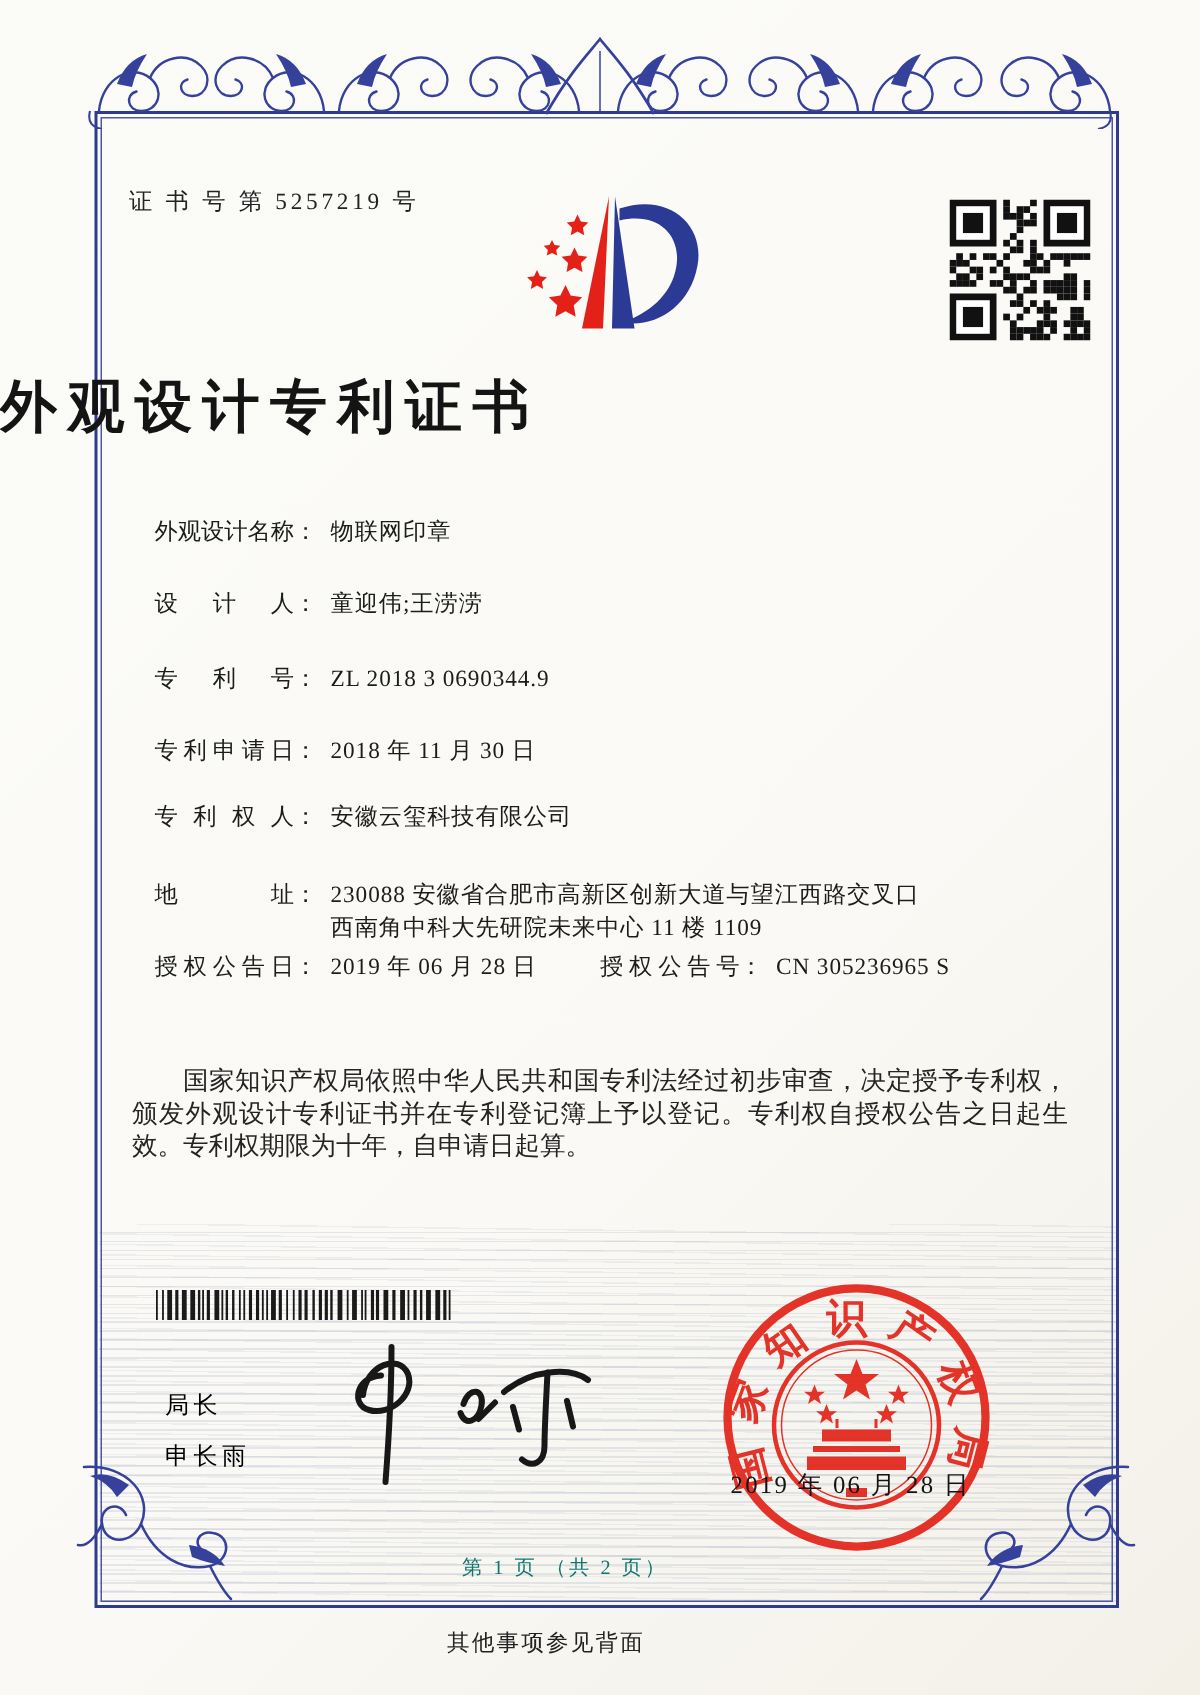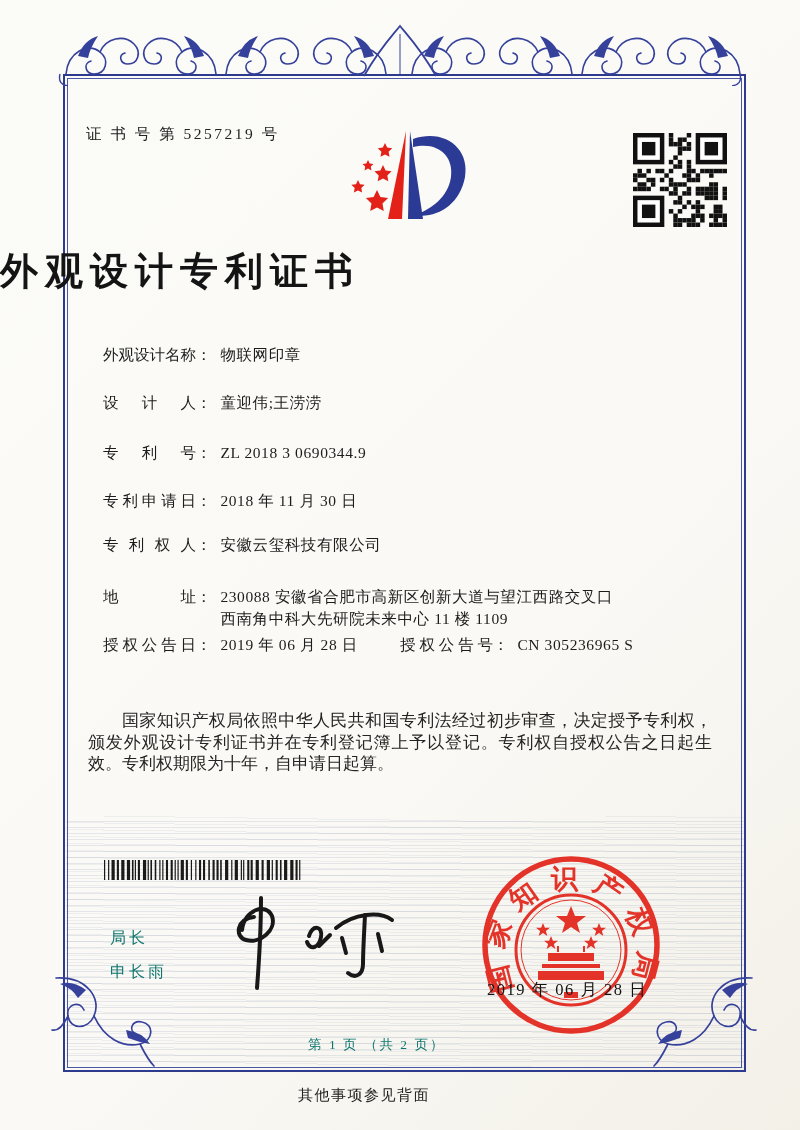--- a/index.html
+++ b/index.html
@@ -31,21 +31,21 @@
   }
   .field{left:103px;width:630px;z-index:4;font-size:15.5px;line-height:21px;white-space:nowrap;}
   .flabel{display:inline-block;width:93px;text-align:justify;text-align-last:justify;vertical-align:top;}
   .colon{display:inline-block;vertical-align:top;}
   .fvalue{display:inline-block;margin-left:5px;letter-spacing:.6px;vertical-align:top;}
   .fvalue.stack span{display:block;line-height:22px;}
   .fgroup2{position:absolute;left:297px;top:0;white-space:nowrap;}
   .paras{left:88px;top:666px;width:624px;z-index:4;font-size:17px;line-height:21.6px;text-align:justify;color:#242424;margin-top:44px;}
   .paras p{margin:0;text-indent:2em;}
   .barcode{left:104px;top:860px;width:200px;height:20px;z-index:4;}
-  .director{left:110px;top:921px;z-index:4;font-size:16px;letter-spacing:3px;line-height:34px;color:#0f766e;}
+  .director{left:110px;top:921px;z-index:4;font-size:16px;letter-spacing:3px;line-height:34px;color:#000000;}
   .sig{left:212px;top:890px;width:205px;height:105px;z-index:5;}
   .seal{left:478px;top:852px;width:186px;height:186px;z-index:4;opacity:.94;}
   .seal-date{left:487px;top:979px;z-index:6;font-size:16.5px;letter-spacing:1.5px;color:#131313;white-space:nowrap;}
   .page-ind{left:308px;top:1036px;z-index:4;font-size:13.5px;letter-spacing:2px;color:#0f766e;}
   .back-note{left:298px;top:1086px;z-index:4;font-size:15px;letter-spacing:1.5px;color:#222;}
   svg text{font-family:"Liberation Serif","DejaVu Serif",serif;}
 </style>
 </head>
 <body>
 

